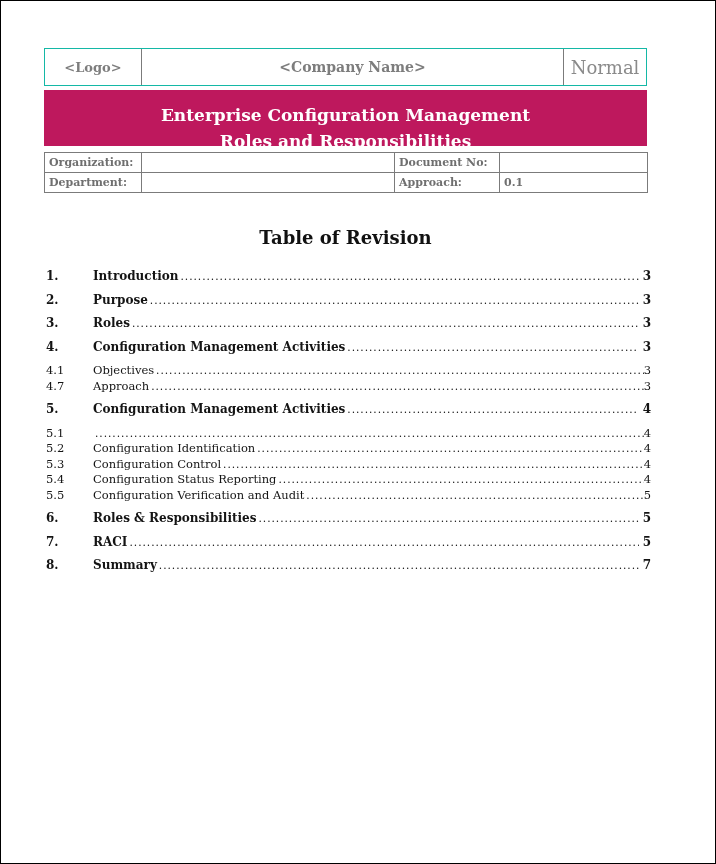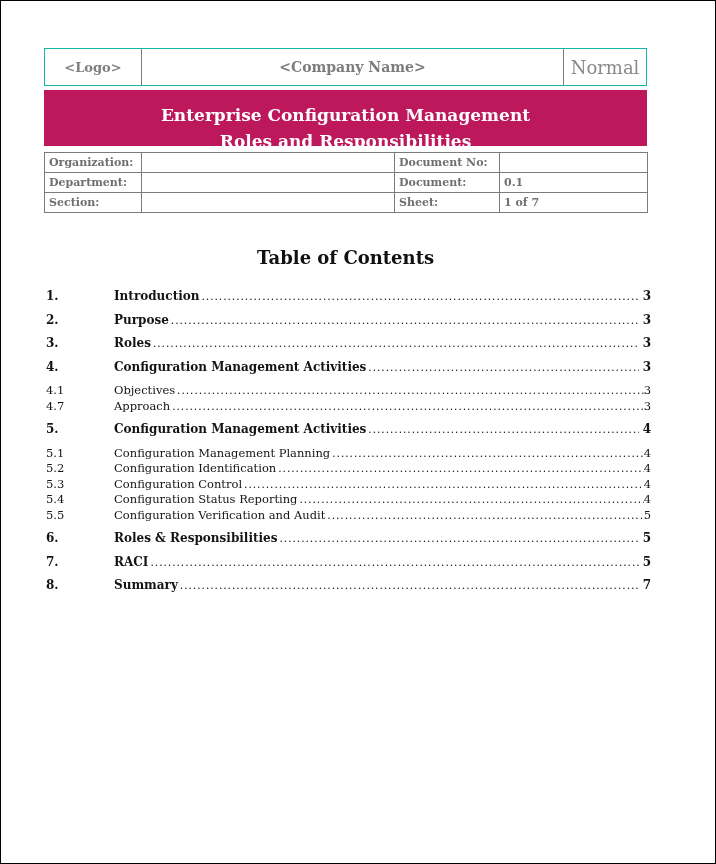--- a/index.html
+++ b/index.html
@@ -46,21 +46,21 @@
   }
   .c1 { width: 97px; } .c2 { width: 253px; } .c3 { width: 105px; } .c4 { width: 148px; margin-left: 23px; }
 
   
   .toc-title { margin: 34px 0 0 0; text-align: center; font-size: 18px; line-height: 22px; color: #111111; font-weight: bold; }
   .toc { margin: 20px 0 0 2px; width: 605px; color: #141414; }
   .toc-row { display: flex; align-items: baseline; line-height: 15.5px; }
   .toc-row.l1 { margin: 8px 0; font-weight: bold; font-size: 12px; }
   .toc-row.l2 { margin: 0; font-size: 11.5px; justify-content: flex-end; }
   .toc-num { flex: 0 0 47px; }
-  .toc-label { white-space: nowrap; margin-left: 21px; }
+  .toc-label { white-space: nowrap; }
   .toc-leader {
     flex: 1 1 0; min-width: 0; overflow: hidden; white-space: nowrap;
     font-weight: normal; font-size: 10.5px; letter-spacing: 1px;
     margin-left: 2px; color: #141414;
   }
   .toc-page { flex: 0 0 auto; }
   .toc-row.l1 .toc-page { padding-left: 4px; }
 </style>
 </head>
 <body>
@@ -82,33 +82,27 @@
     <tbody>
       <tr>
         <td class="c1">Organization:</td>
         <td class="c2"></td>
         <td class="c3">Document No:</td>
         <td class="c4"></td>
       </tr>
       <tr>
         <td class="c1">Department:</td>
         <td class="c2"></td>
-        <td class="c3">Document:</td>
+        <td class="c3">Approach:</td>
         <td class="c4">0.1</td>
-      </tr>
-      <tr>
-        <td class="c1">Section:</td>
-        <td class="c2"></td>
-        <td class="c3">Sheet:</td>
-        <td class="c4">1 of 7</td>
       </tr>
     </tbody>
   </table>
 
-  <h2 class="toc-title">Table of Contents</h2>
+  <h2 class="toc-title">Table of Revision</h2>
 
   <div class="toc">
       <div class="toc-row l1">
       <span class="toc-num">1.</span>
       <span class="toc-label">Introduction</span>
       <span class="toc-leader">............................................................................................................................................................................................................................................................................................................</span>
       <span class="toc-page">3</span>
     </div>
       <div class="toc-row l1">
       <span class="toc-num">2.</span>
@@ -141,21 +135,20 @@
       <span class="toc-page">3</span>
     </div>
       <div class="toc-row l1">
       <span class="toc-num">5.</span>
       <span class="toc-label">Configuration Management Activities</span>
       <span class="toc-leader">............................................................................................................................................................................................................................................................................................................</span>
       <span class="toc-page">4</span>
     </div>
       <div class="toc-row l2">
       <span class="toc-num">5.1</span>
-      <span class="toc-label">Configuration Management Planning</span>
       <span class="toc-leader">............................................................................................................................................................................................................................................................................................................</span>
       <span class="toc-page">4</span>
     </div>
       <div class="toc-row l2">
       <span class="toc-num">5.2</span>
       <span class="toc-label">Configuration Identification</span>
       <span class="toc-leader">............................................................................................................................................................................................................................................................................................................</span>
       <span class="toc-page">4</span>
     </div>
       <div class="toc-row l2">

